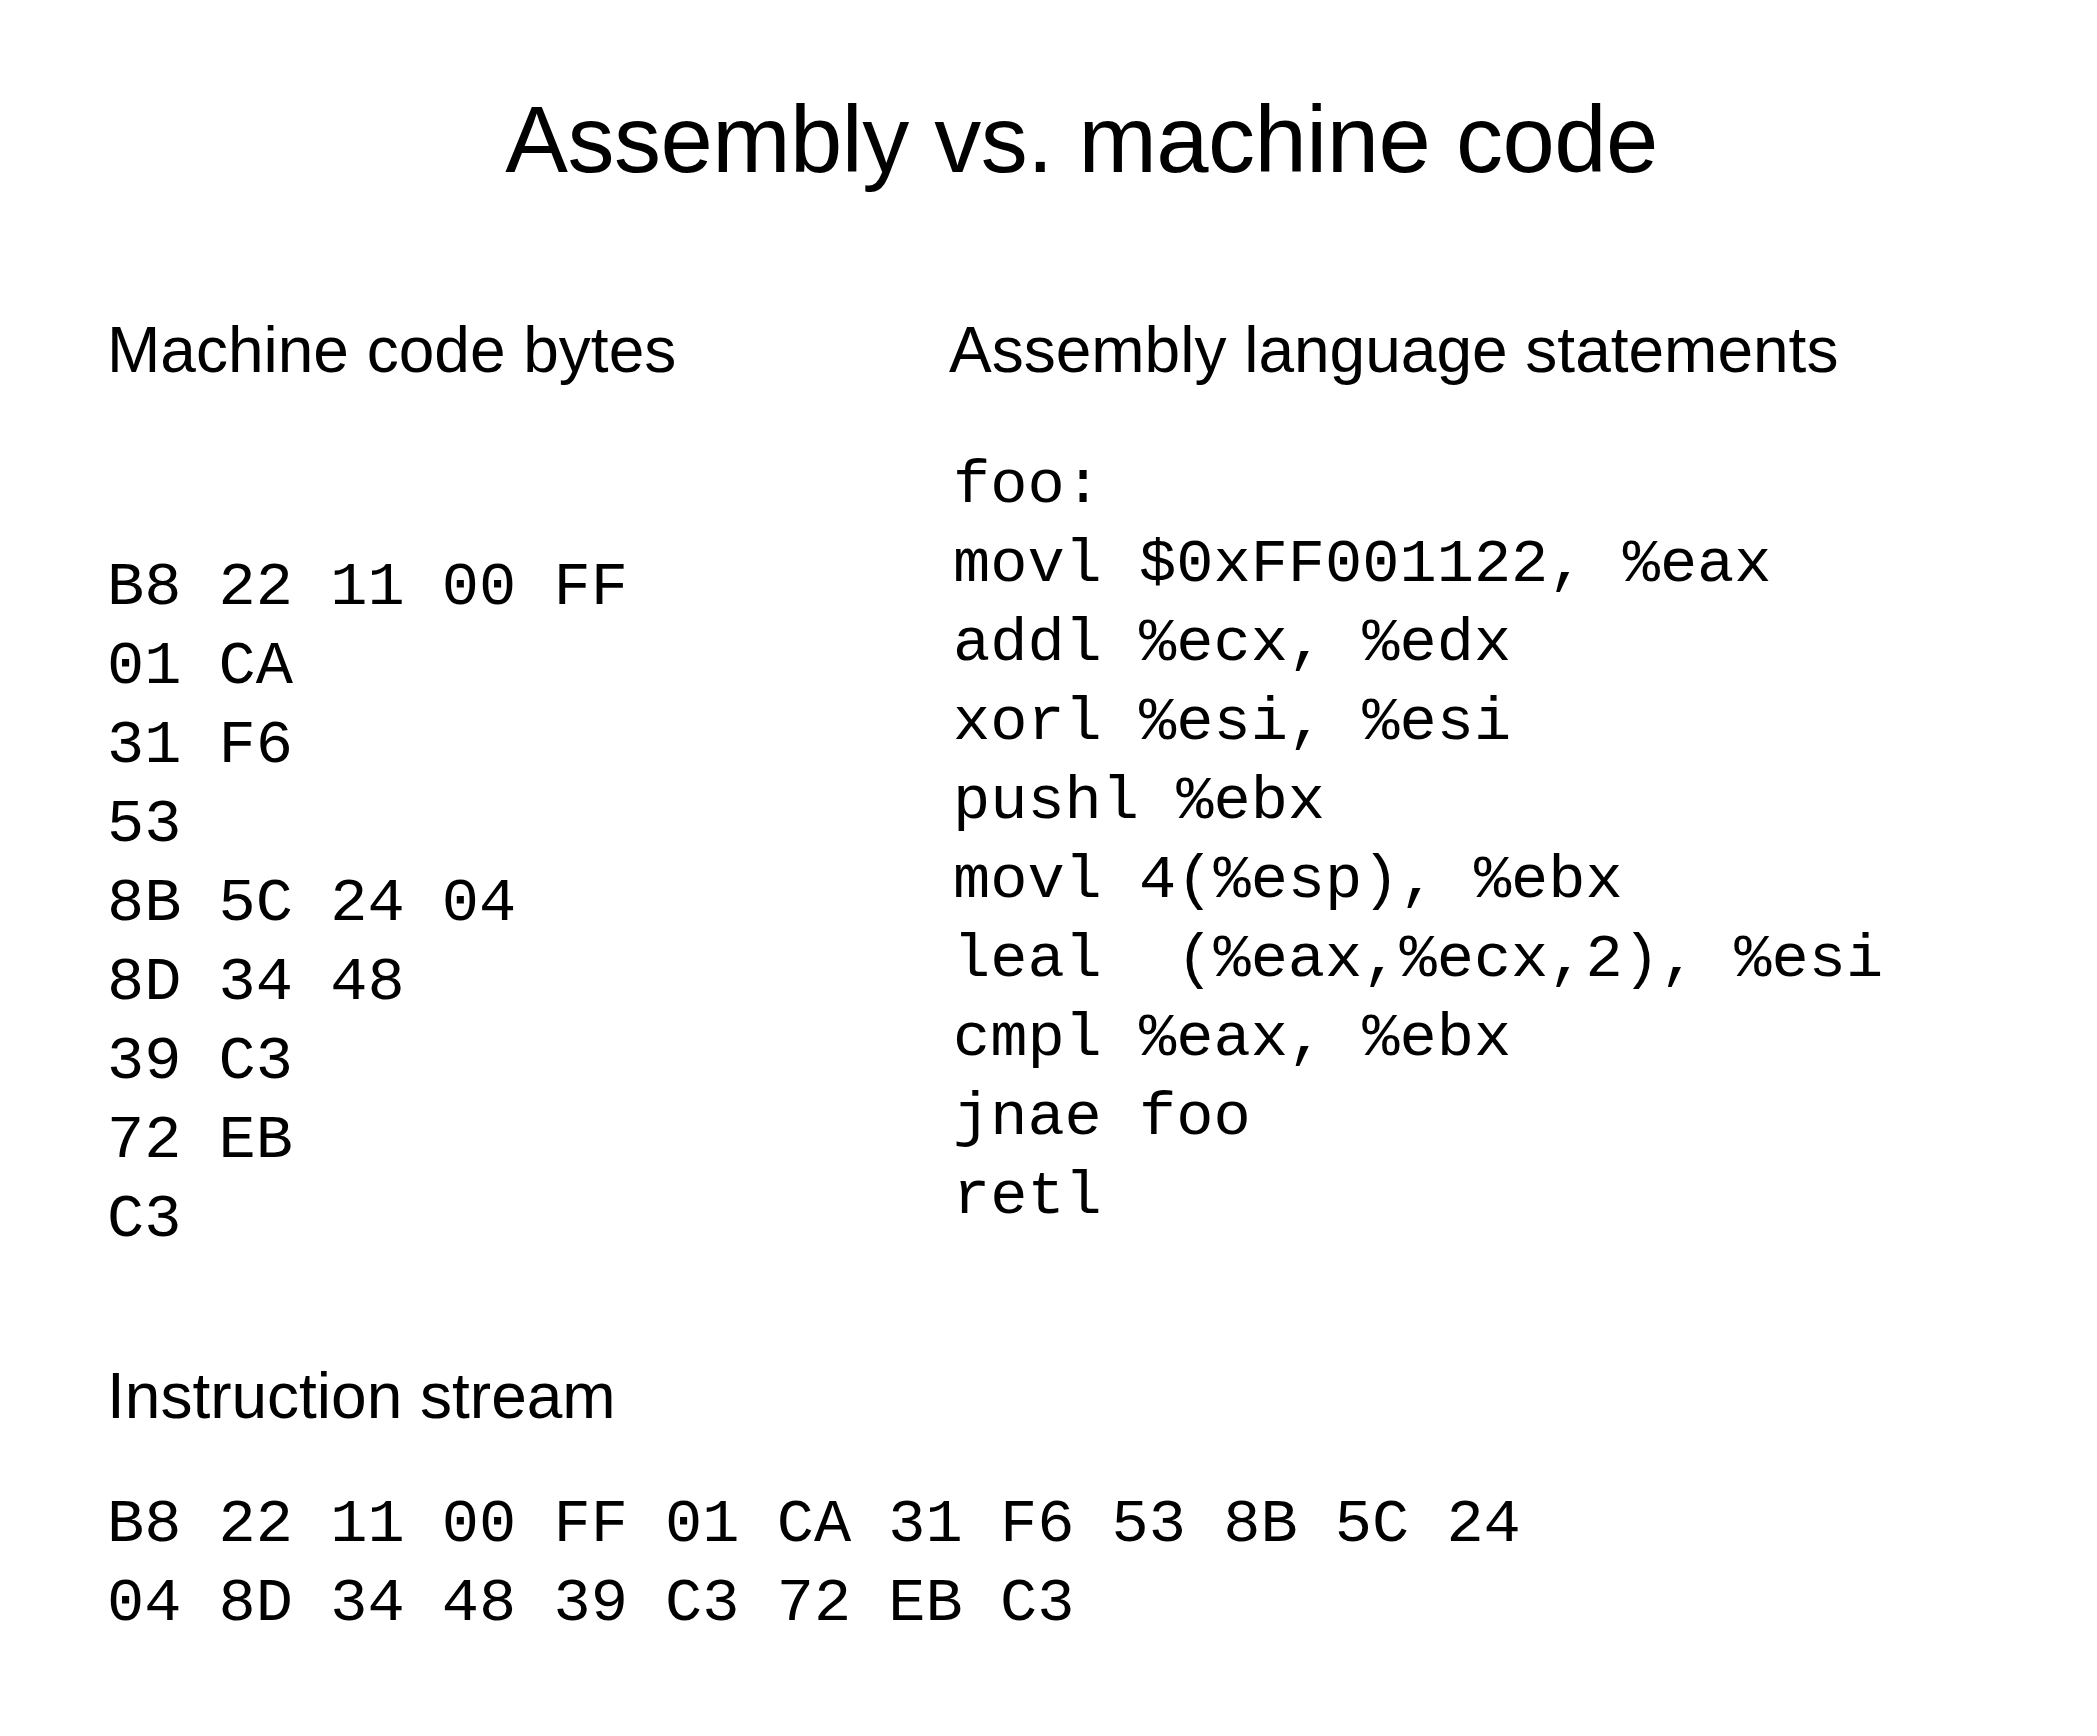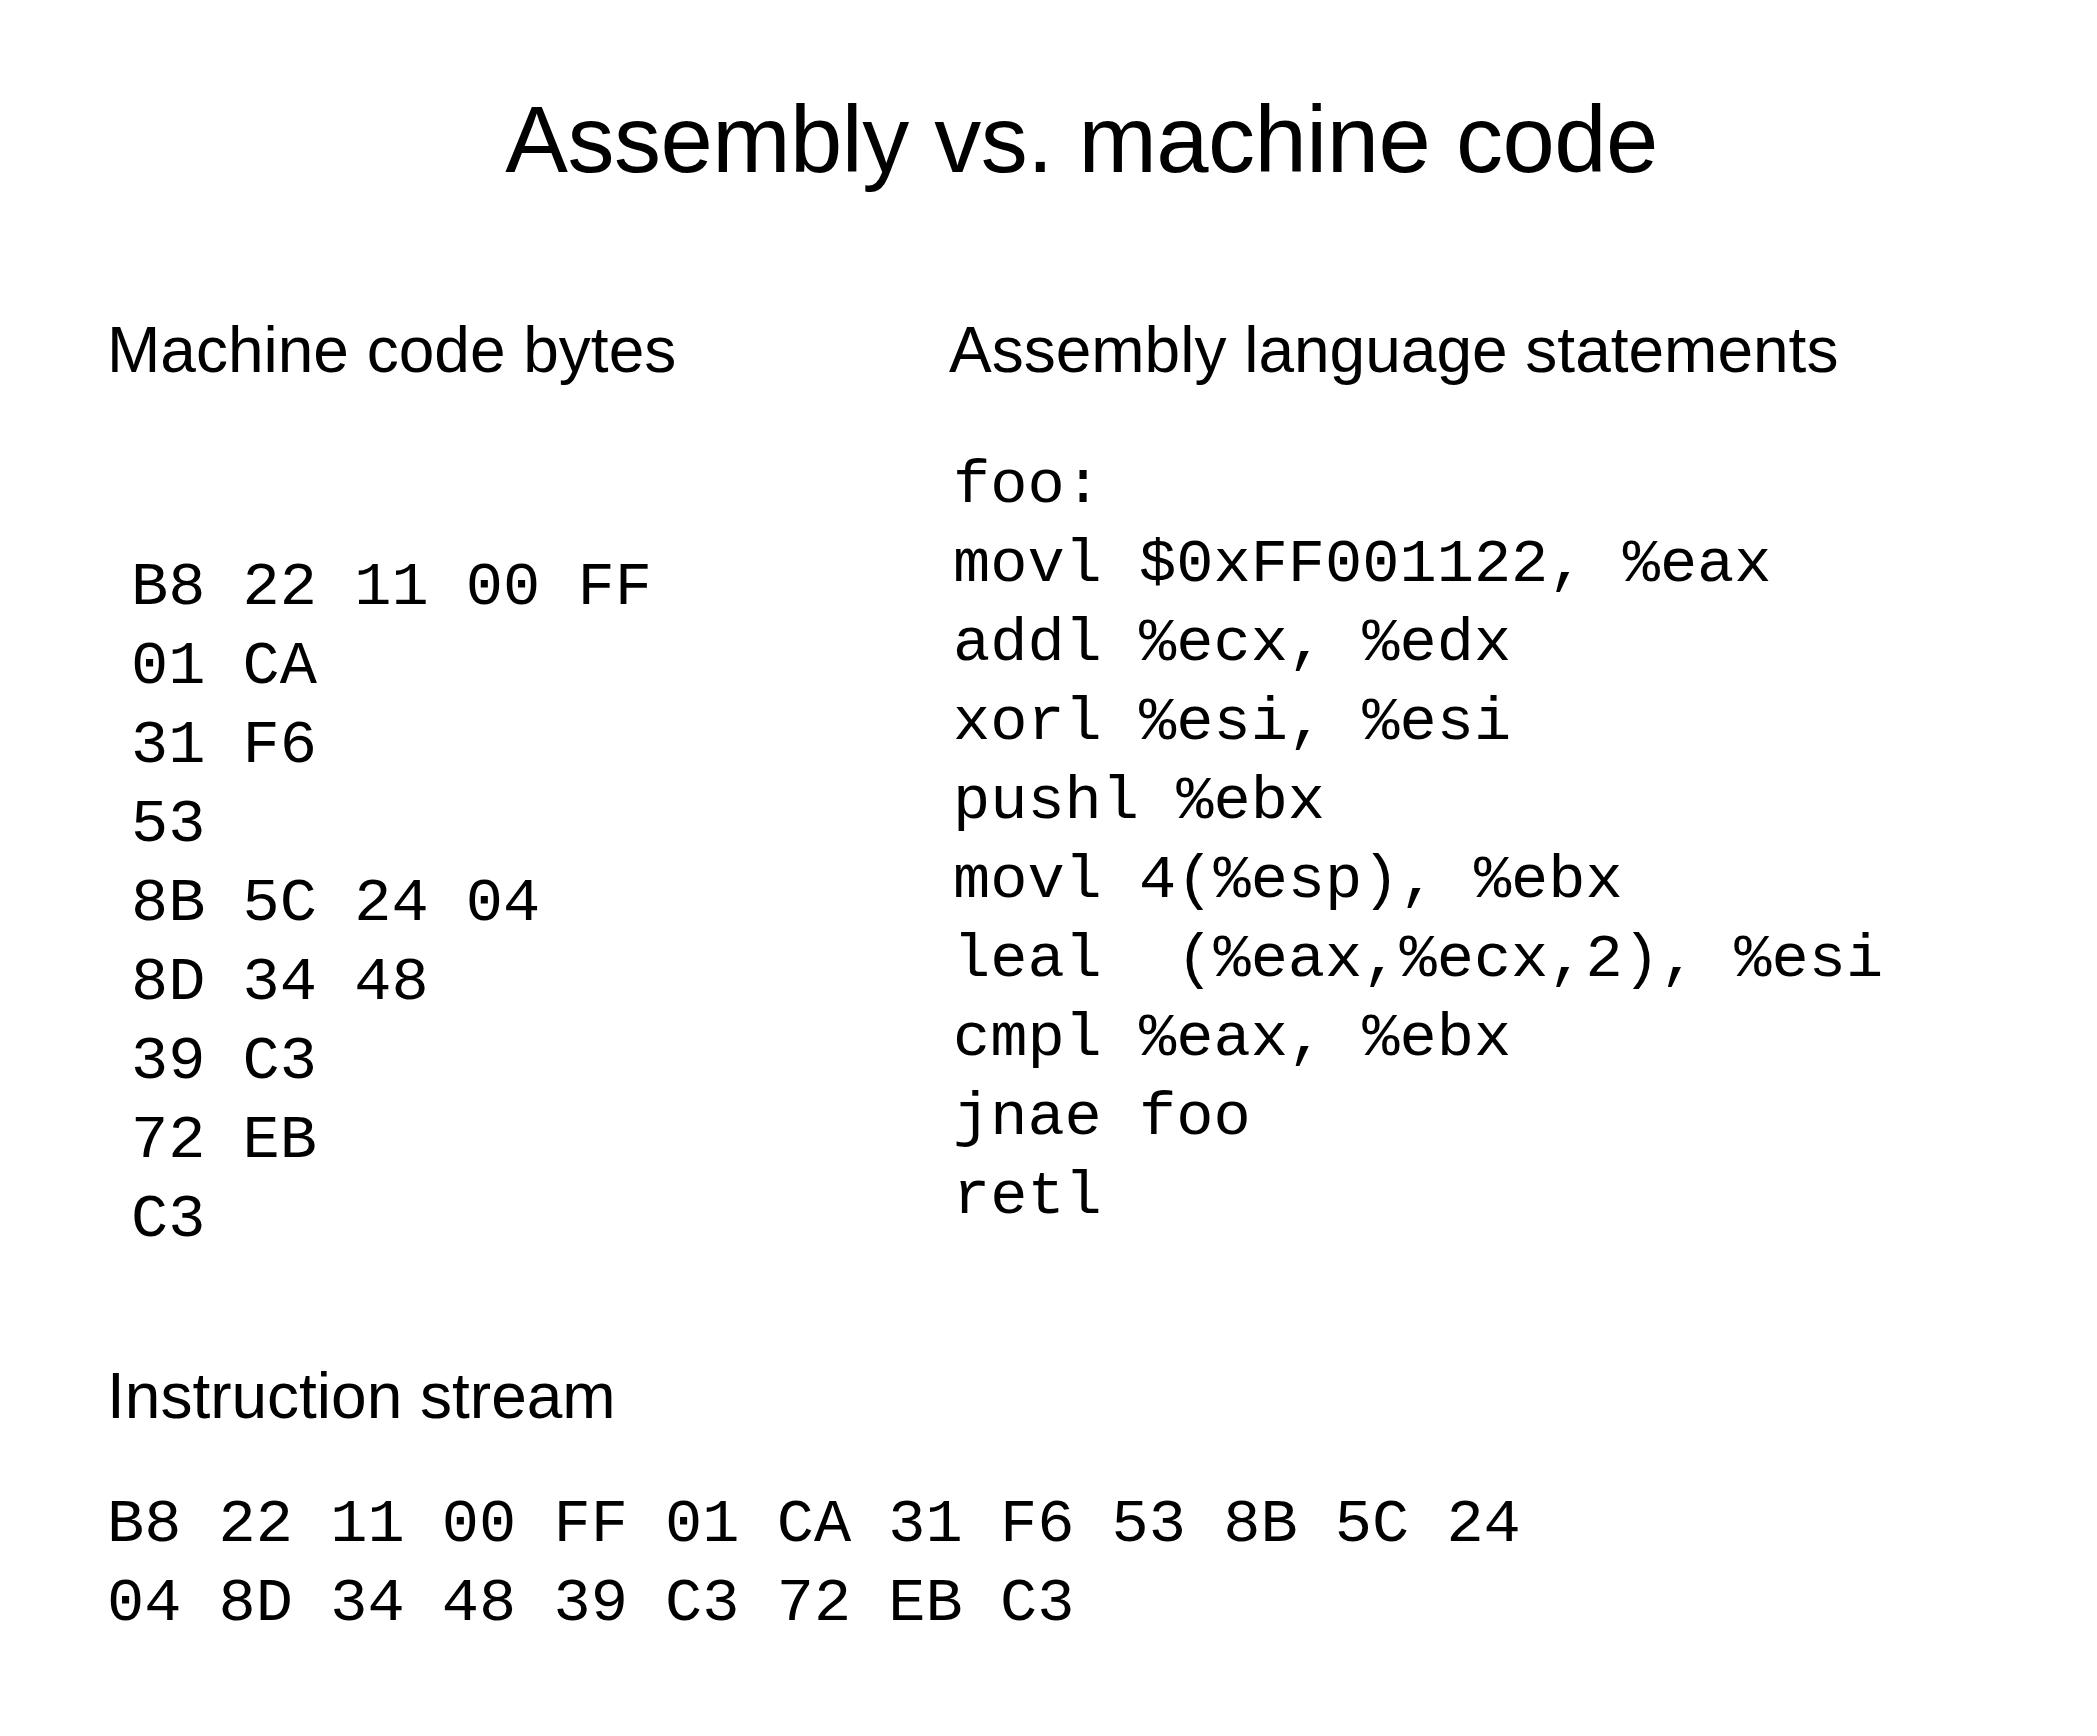--- a/index.html
+++ b/index.html
@@ -59,21 +59,20 @@
     font-size: 62px;
     font-weight: 400;
     line-height: 79px;
     color: #000000;
     white-space: pre;
     letter-spacing: 0px;
   }
   #bytes-col {
     left: 107px;
     top: 548px;
-    margin-left: 24px;
   }
   #asm-col {
     left: 921px;
     top: 446px;
     margin-left: 32px;
   }
   #stream-block {
     left: 107px;
     top: 1485px;
   }

